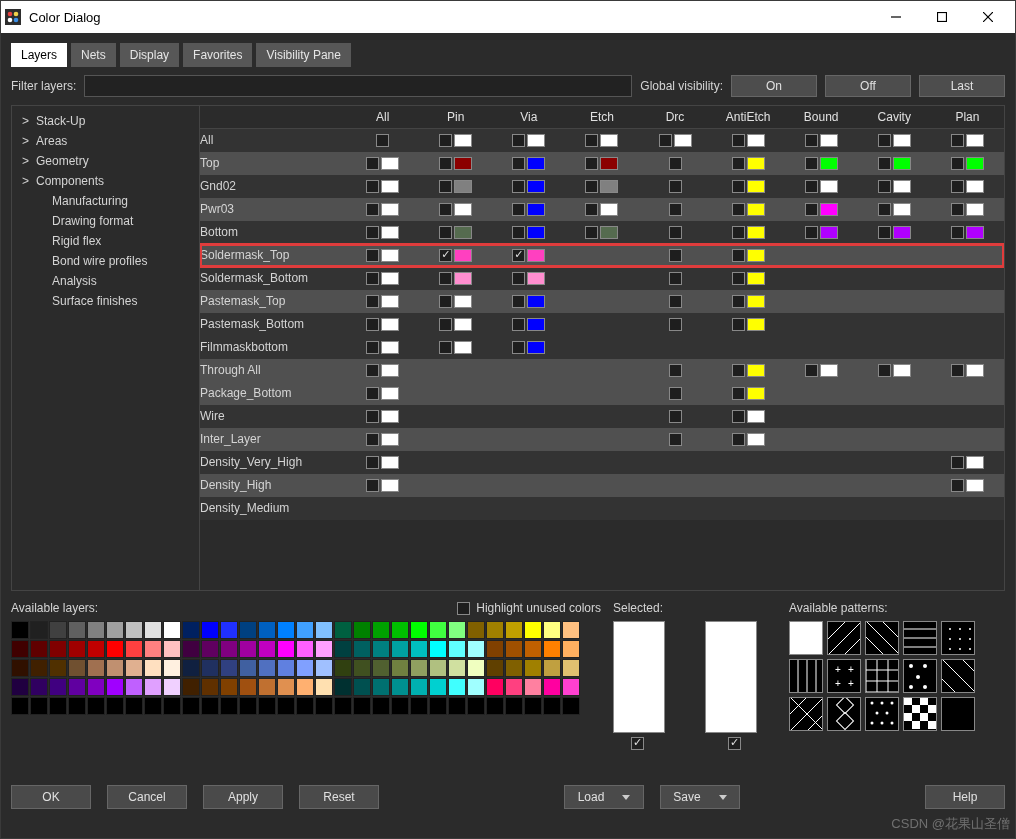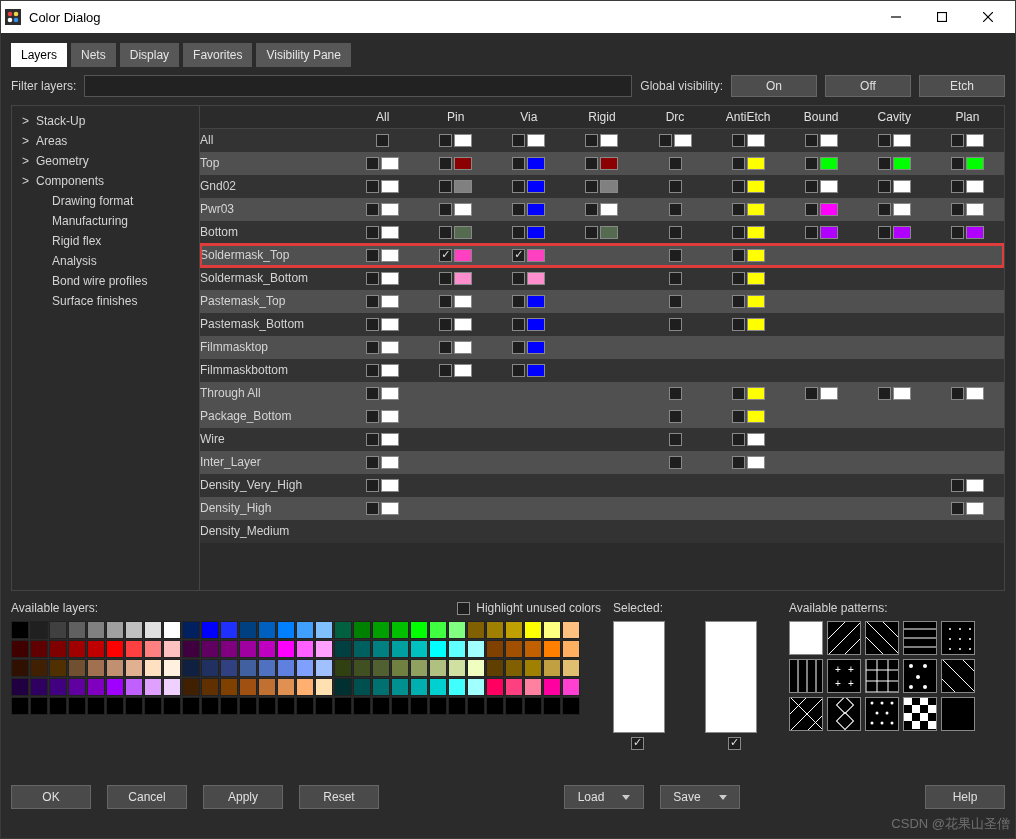--- a/index.html
+++ b/index.html
@@ -117,21 +117,21 @@
         <button class="tab">Favorites</button>
         <button class="tab">Visibility Pane</button>
       </div>
 
     <div class="filter-row">
       <span>Filter layers:</span>
       <input type="text" value="" style="">
       <span class="gv-label">Global visibility:</span>
       <button class="gv-btn">On</button>
       <button class="gv-btn">Off</button>
-      <button class="gv-btn">Etch</button>
+      <button class="gv-btn">Last</button>
     </div>
 
     <div class="main">
       <div class="tree" id="tree">
           <div class="tree-item">
             <span class="chev">&gt;</span>
             <span>Stack-Up</span>
           </div>
           <div class="tree-item">
             <span class="chev">&gt;</span>
@@ -140,37 +140,37 @@
           <div class="tree-item">
             <span class="chev">&gt;</span>
             <span>Geometry</span>
           </div>
           <div class="tree-item">
             <span class="chev">&gt;</span>
             <span>Components</span>
           </div>
           <div class="tree-item indent no-chev">
             <span class="chev"></span>
-            <span>Drawing format</span>
+            <span>Manufacturing</span>
           </div>
           <div class="tree-item indent no-chev">
             <span class="chev"></span>
-            <span>Manufacturing</span>
+            <span>Drawing format</span>
           </div>
           <div class="tree-item indent no-chev">
             <span class="chev"></span>
             <span>Rigid flex</span>
           </div>
           <div class="tree-item indent no-chev">
             <span class="chev"></span>
-            <span>Analysis</span>
+            <span>Bond wire profiles</span>
           </div>
           <div class="tree-item indent no-chev">
             <span class="chev"></span>
-            <span>Bond wire profiles</span>
+            <span>Analysis</span>
           </div>
           <div class="tree-item indent no-chev">
             <span class="chev"></span>
             <span>Surface finishes</span>
           </div>
         </div>
       <div class="grid-wrap">
         <table class="grid" id="grid">
           <colgroup>
             <col class="lbl">
@@ -183,21 +183,21 @@
               <col class="pair">
               <col class="pair">
               <col class="pair">
           </colgroup>
           <thead>
               <tr id="grid-head">
                 <th></th>
                 <th>All</th>
                 <th>Pin</th>
                 <th>Via</th>
-                <th>Rigid</th>
+                <th>Etch</th>
                 <th>Drc</th>
                 <th>AntiEtch</th>
                 <th>Bound</th>
                 <th>Cavity</th>
                 <th>Plan</th>
               </tr>
             </thead>
           <tbody id="grid-body">
               <tr class="even">
                 <td class="row-label">All</td>
@@ -612,47 +612,20 @@
                   <div class="cell">
                     <span class="cb"></span>
                   </div>
                 </td>
                 <td>
                   <div class="cell">
                     <span class="cb"></span>
                     <span class="sw" style="background:#ffff00"></span>
                   </div>
                 </td>
-                <td></td>
-                <td></td>
-                <td></td>
-              </tr>
-              <tr class="odd">
-                <td class="row-label">Filmmasktop</td>
-                <td>
-                  <div class="cell">
-                    <span class="cb"></span>
-                    <span class="sw" style="background:#fff"></span>
-                  </div>
-                </td>
-                <td>
-                  <div class="cell">
-                    <span class="cb"></span>
-                    <span class="sw" style="background:#fff"></span>
-                  </div>
-                </td>
-                <td>
-                  <div class="cell">
-                    <span class="cb"></span>
-                    <span class="sw" style="background:#0000ff"></span>
-                  </div>
-                </td>
-                <td></td>
-                <td></td>
-                <td></td>
                 <td></td>
                 <td></td>
                 <td></td>
               </tr>
               <tr class="even">
                 <td class="row-label">Filmmaskbottom</td>
                 <td>
                   <div class="cell">
                     <span class="cb"></span>
                     <span class="sw" style="background:#fff"></span>

